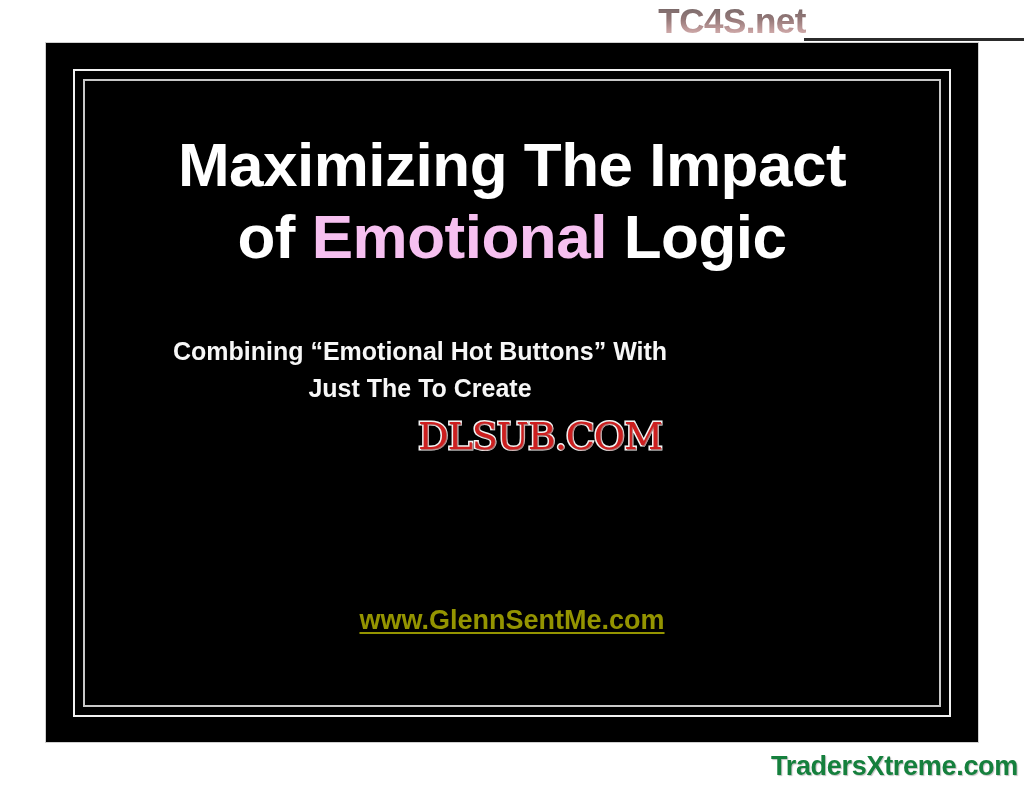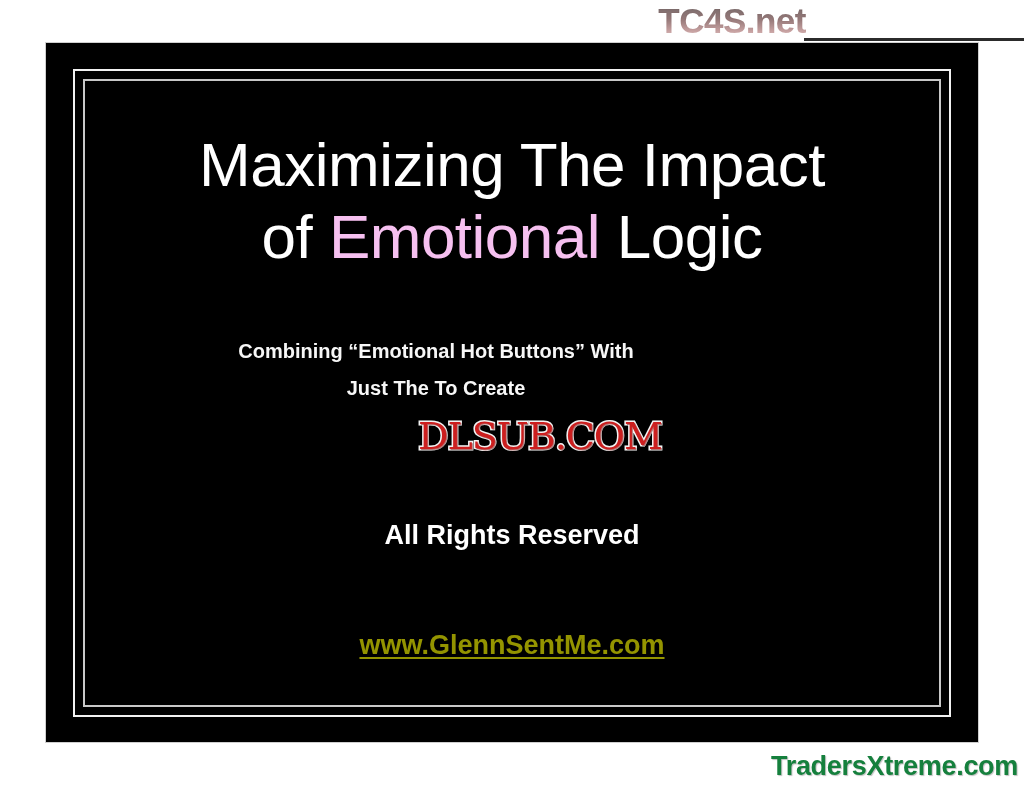--- a/index.html
+++ b/index.html
@@ -85,33 +85,33 @@
     text-align: center;
     color: #ffffff;
   }
 
   .title {
     position: absolute;
     left: 0;
     top: 86px;
     width: 932px;
     font-size: 62px;
-    font-weight: normal;
+    font-weight: bold;
     line-height: 72px;
     letter-spacing: -0.5px;
     color: #ffffff;
   }
   .title .accent { color: #f6c0f0; }
 
   .subtitle {
     position: absolute;
-    left: 16px;
+    left: 0;
     top: 290px;
     width: 748px;
-    font-size: 20px;
+    font-size: 25px;
     font-weight: bold;
     line-height: 37px;
     color: #f7f7f7;
   }
 
   .copyright {
     position: absolute;
     left: 0;
     top: 474px;
     width: 932px;
@@ -124,21 +124,20 @@
   .site-link {
     position: absolute;
     left: 0;
     top: 562px;
     width: 932px;
     font-size: 27px;
     font-weight: bold;
     color: #949400;
     text-decoration: underline;
     text-underline-offset: 3px;
-    margin-top: 25px;
   }
 
   
   .wm-mid {
     position: absolute;
     left: 372px;
     top: 371px;
     font-family: "DejaVu Serif", serif;
     font-weight: normal;
     font-size: 38px;
@@ -186,21 +185,20 @@
       <div>Maximizing The Impact</div>
       <div><span>of </span><span class="accent">Emotional</span><span> Logic</span></div>
     </div>
 
     <div class="subtitle">
       <div>Combining “Emotional Hot Buttons” With</div>
       <div>Just The To Create</div>
     </div>
 
     <div class="copyright">
-      <div>All Rights Reserved</div>
     </div>
 
     <div class="site-link">www.GlennSentMe.com</div>
 
   </div>
 
   <div class="wm-mid">DLSUB.COM</div>
 </div>
 
 <div class="wm-bot">TradersXtreme.com</div>

